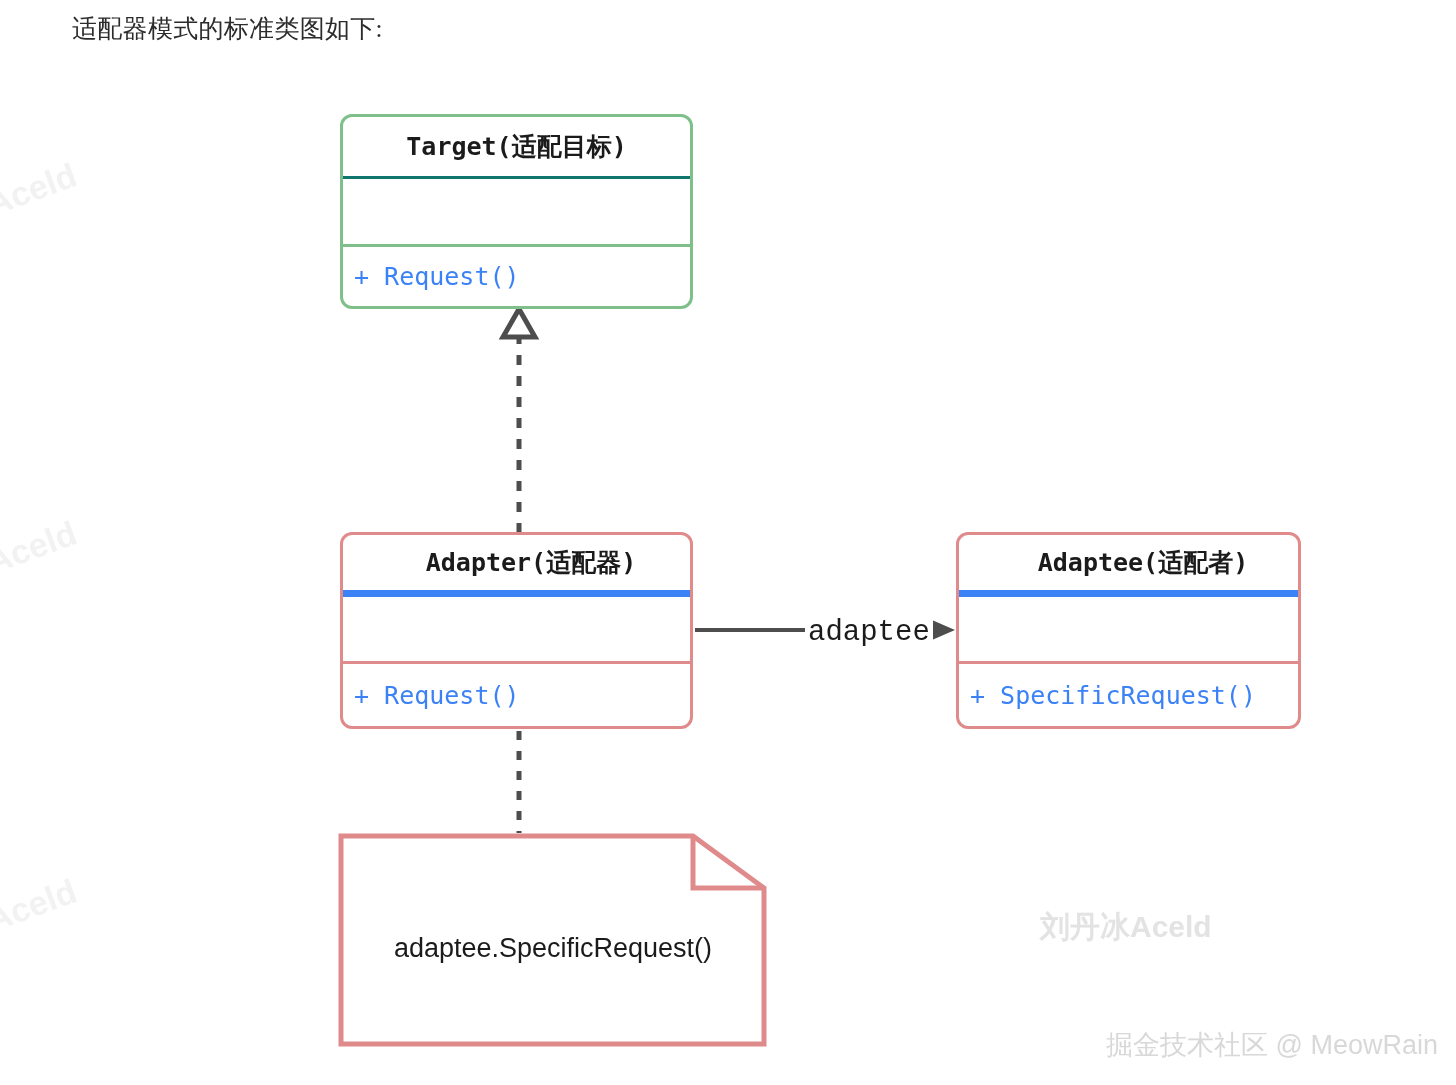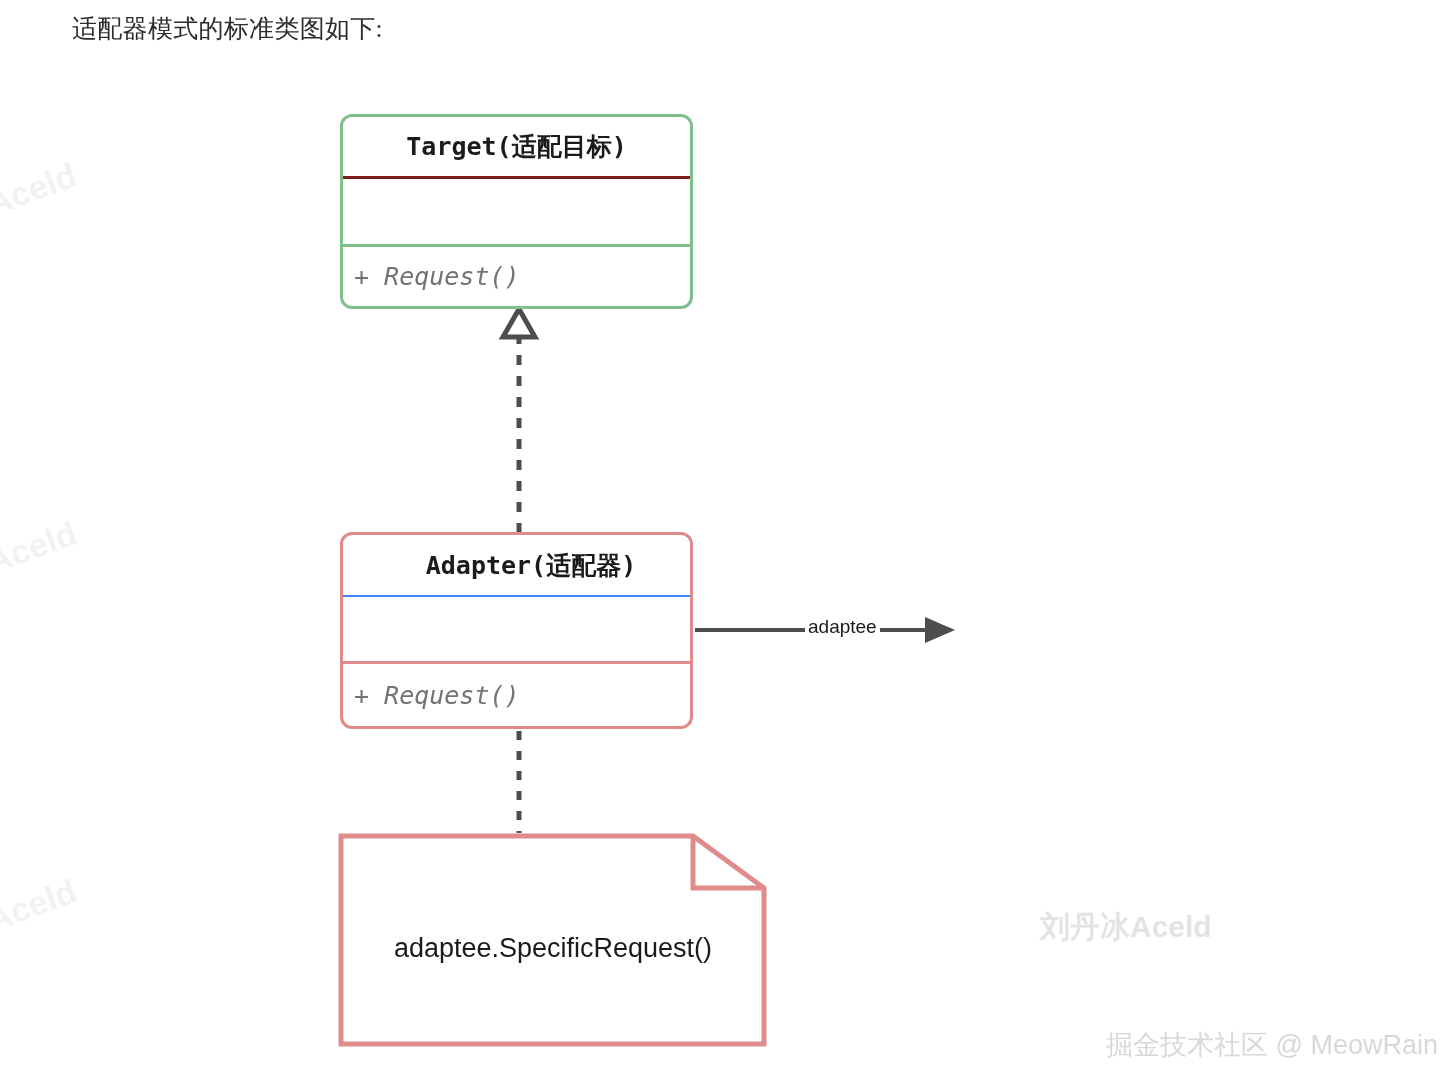--- a/index.html
+++ b/index.html
@@ -91,27 +91,26 @@
   }
   .uml-attrs {
     flex: none;
   }
   .uml-ops {
     display: flex;
     align-items: center;
     padding-left: 11px;
     font-family: "DejaVu Sans Mono", monospace;
     font-size: 25px;
-    color: #737373;
-    white-space: nowrap;
-    font-style: italic;
-  }
-  .green .uml-title  { border-bottom: 3px solid #7f1d1d; }
+    color: #3b82f6;
+    white-space: nowrap;
+  }
+  .green .uml-title  { border-bottom: 3px solid #0f766e; }
   .green .uml-attrs  { border-bottom: 3px solid #7fc08a; }
-  .pink  .uml-title  { border-bottom: 2px solid #3b82f6; padding-left: 29px; }
+  .pink  .uml-title  { border-bottom: 7px solid #3b82f6; padding-left: 29px; }
   .pink  .uml-attrs  { border-bottom: 3px solid #e08b8b; }
 
   
   .note-wrap {
     position: absolute;
   }
   .note-text {
     position: absolute;
     left: 0;
     top: 0;
@@ -129,22 +128,22 @@
     position: absolute;
     left: 0;
     top: 0;
     width: 1456px;
     height: 1085px;
     overflow: visible;
     pointer-events: none;
   }
   .edge-label {
     position: absolute;
-    font-family: Liberation Sans, sans-serif;
-    font-size: 19px;
+    font-family: Liberation Mono, monospace;
+    font-size: 29px;
     color: #1b1b1b;
     background: #ffffff;
     padding: 0 3px;
     white-space: nowrap;
   }
 </style>
 </head>
 <body>
 
 <div id="canvas">
@@ -189,18 +188,23 @@
     <div class="uml-attrs" style="height:68px;"></div>
     <div class="uml-ops" style="flex:1;">+ Request()</div>
   </div>
 
   <div class="uml-box pink" style="left:340px; top:532px; width:353px; height:197px;">
     <div class="uml-title" style="height:62px;">Adapter(适配器)</div>
     <div class="uml-attrs" style="height:67px;"></div>
     <div class="uml-ops" style="flex:1;">+ Request()</div>
   </div>
 
+  <div class="uml-box pink" style="left:956px; top:532px; width:345px; height:197px;">
+    <div class="uml-title" style="height:62px;">Adaptee(适配者)</div>
+    <div class="uml-attrs" style="height:67px;"></div>
+    <div class="uml-ops" style="flex:1;">+ SpecificRequest()</div>
+  </div>
 
   <div class="note-wrap" style="left:341px; top:925px; width:424px;">
     <div class="note-text">adaptee.SpecificRequest()</div>
   </div>
 
 </div>
 
 </body></html>

